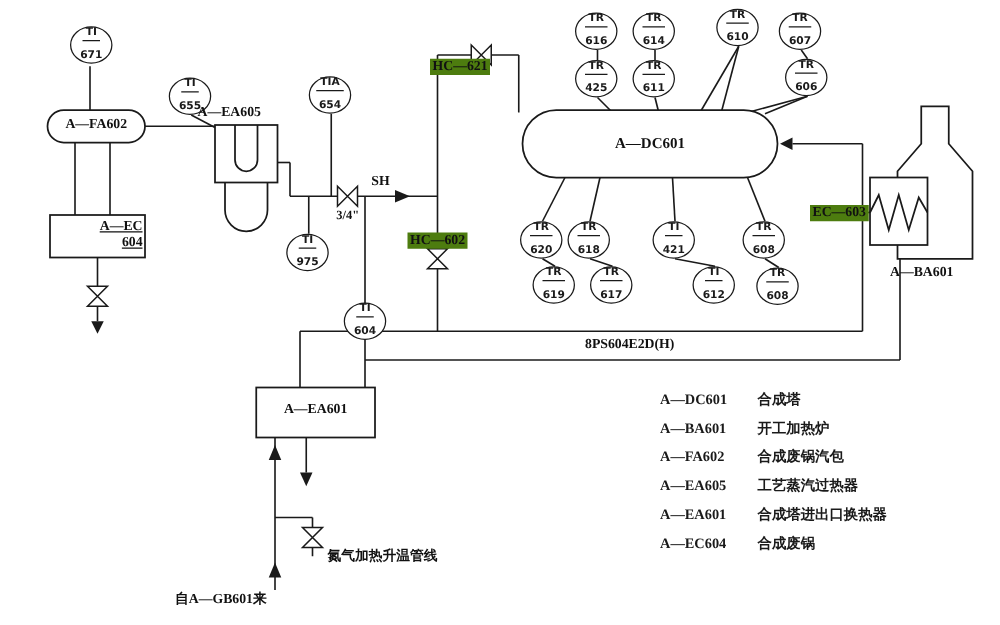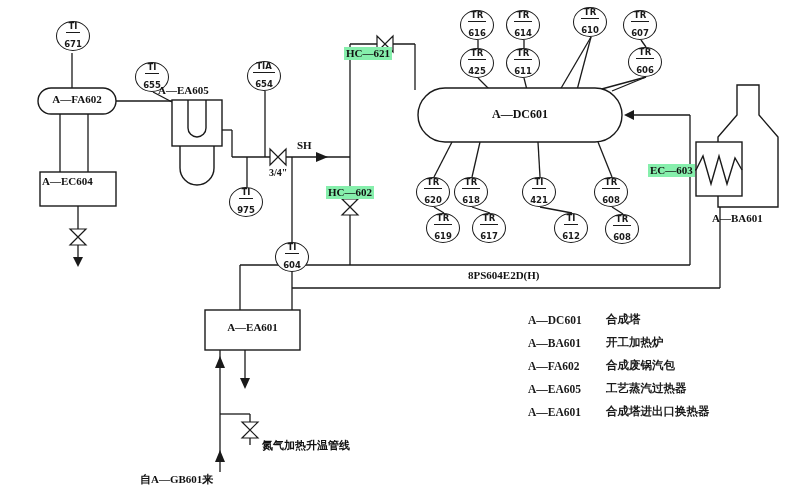--- a/index.html
+++ b/index.html
@@ -1,29 +1,29 @@
 <!DOCTYPE html>
 <html><head>
 <meta charset="utf-8">
 <style>
   html,body{margin:0;padding:0;background:#fff;}
   #stage{position:relative;width:800px;height:500px;background:#ffffff;overflow:hidden;
          font-family:"Liberation Serif","DejaVu Serif",serif;color:#1a1a1a;border-bottom:2px solid #d9d9d9;}
   svg.layer{position:absolute;left:0;top:0;}
   .lbl{position:absolute;font-weight:bold;font-size:11px;line-height:1.15;white-space:nowrap;color:#111;}
   .lbl.center{text-align:center;}
-  .lbl.bg{background:#86efac;padding:0 2px;}
+  .lbl.bg{background:#4d7c0f;padding:0 2px;}
   .bubble{position:absolute;width:34px;height:30px;border:1.3px solid #1a1a1a;border-radius:50%;
           background:#fff;display:flex;flex-direction:column;align-items:center;justify-content:space-between;
           font-family:"DejaVu Sans",sans-serif;font-size:8.5px;font-weight:bold;line-height:1.15;box-sizing:border-box;}
   .bubble .btag{border-bottom:1px solid #1a1a1a;padding:0 3px;}
   #legend{position:absolute;left:528px;top:308px;}
   .legrow{display:flex;height:23px;align-items:center;font-size:11.5px;font-weight:bold;}
   .legrow .ltag{width:78px;}
-  .two-line{display:flex;flex-direction:row;align-items:flex-end;}
+  .two-line{display:flex;flex-direction:column;align-items:flex-end;text-decoration:underline;}
 </style>
 </head>
 <body>
 
 <div id="stage">
 
   <svg class="layer" width="800" height="500" viewBox="0 0 800 500">
     <g stroke="#1a1a1a" stroke-width="1.3" fill="none">
       <line x1="72" y1="53" x2="72" y2="88"></line>
       <line x1="60" y1="114" x2="60" y2="172"></line>
@@ -217,15 +217,19 @@
         <span class="lname">合成废锅汽包</span>
       </div>
     <div class="legrow">
         <span class="ltag">A—EA605</span>
         <span class="lname">工艺蒸汽过热器</span>
       </div>
     <div class="legrow">
         <span class="ltag">A—EA601</span>
         <span class="lname">合成塔进出口换热器</span>
       </div>
+    <div class="legrow">
+        <span class="ltag">A—EC604</span>
+        <span class="lname">合成废锅</span>
+      </div>
   </div>
 
 </div>
 
 </body></html>

